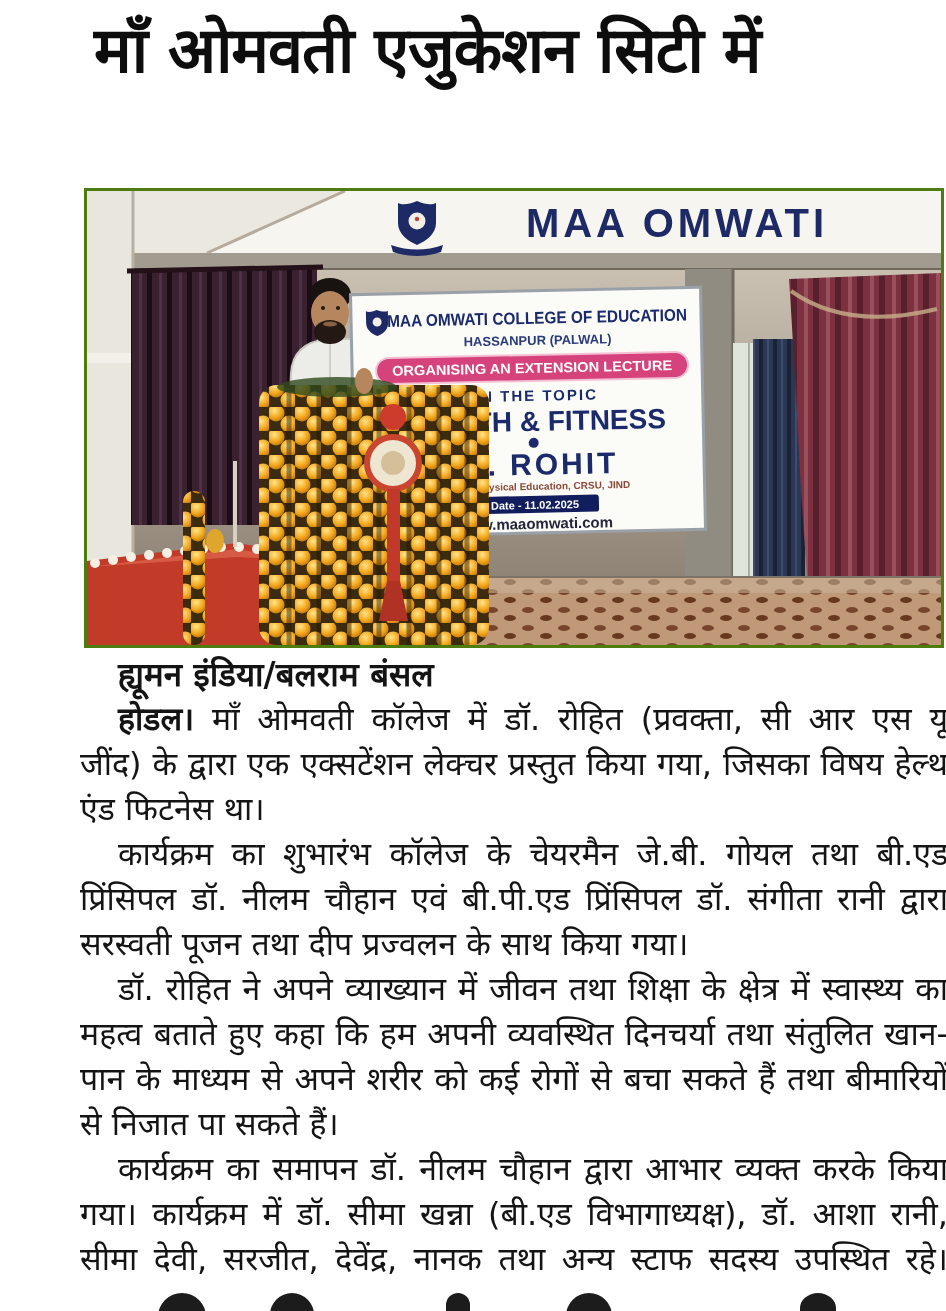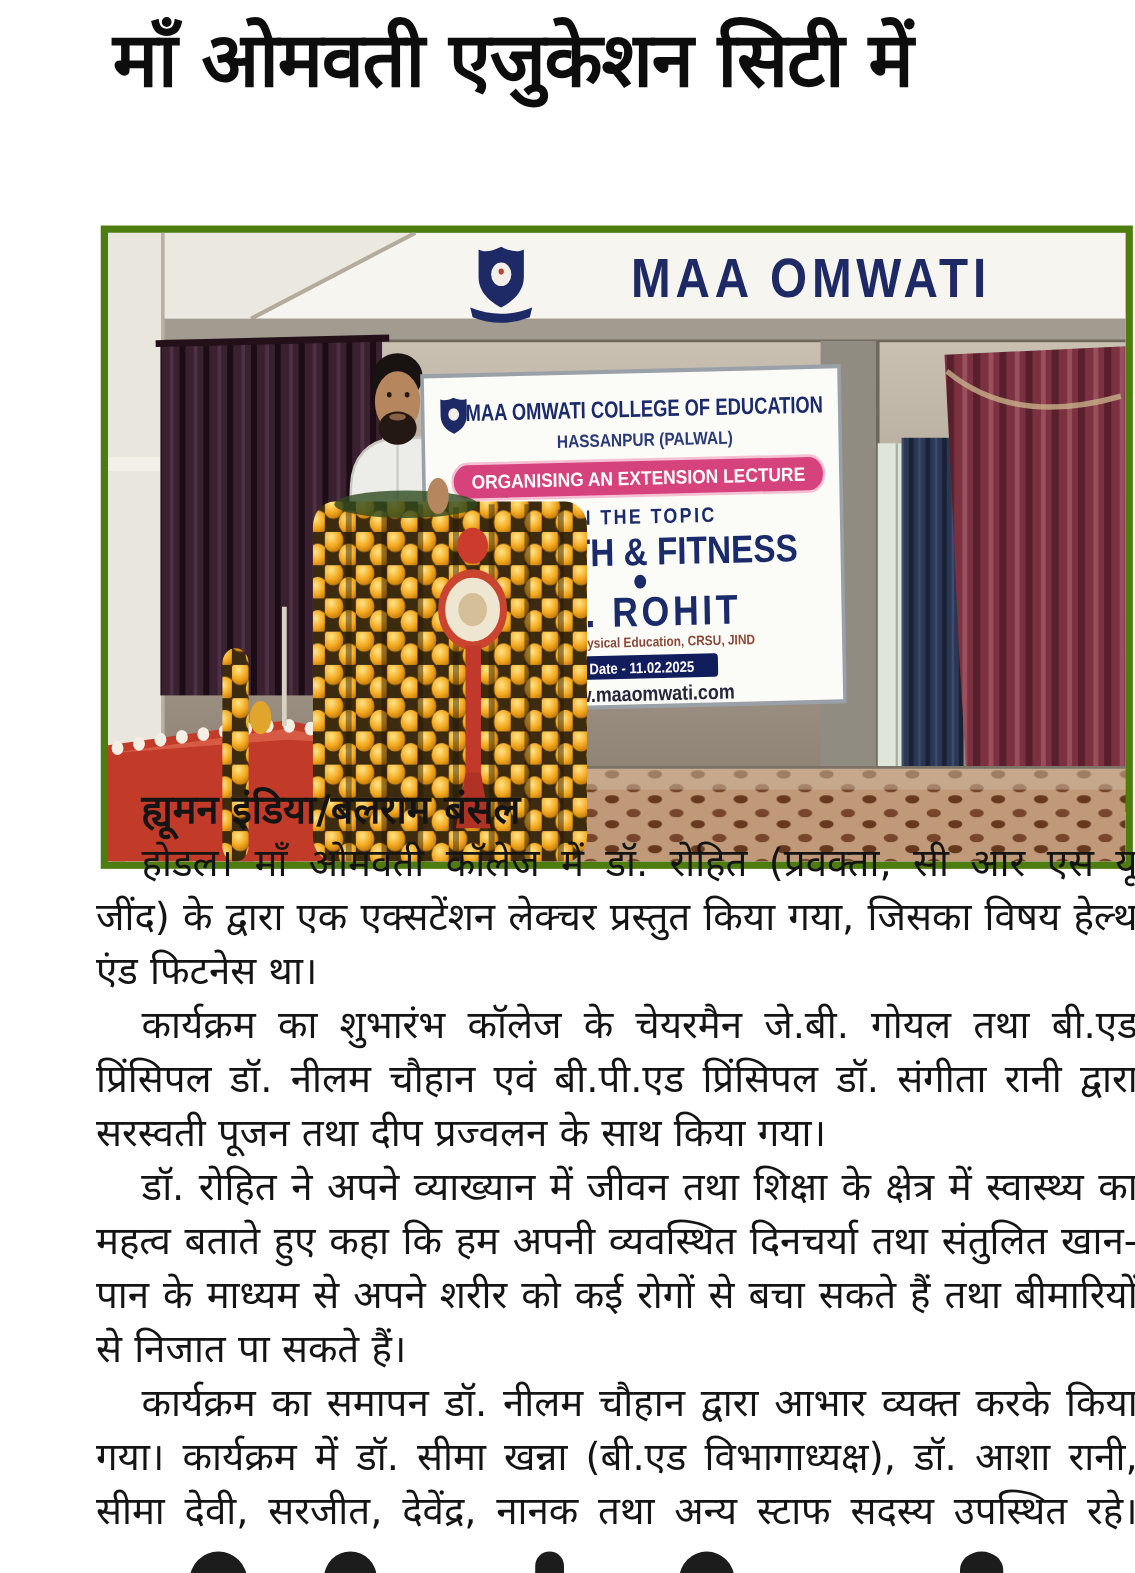--- a/index.html
+++ b/index.html
@@ -7,32 +7,32 @@
         font-family:"DejaVu Sans","Liberation Sans",sans-serif;color:#111;}
 
   
   .headline{position:absolute;left:82px;top:10px;width:864px;
             font-weight:900;font-size:63px;line-height:82px;color:#0d0d0d;
             letter-spacing:-1px;}
   .headline .hl1{padding-left:12px;}
   .headline .hl2{padding-left:0;}
 
   
-  .photo{position:absolute;left:84px;top:188px;width:860px;height:536px;
-         border:6px solid #4d7c0f;box-sizing:border-box;background:#cfc8bb;}
+  .photo{position:absolute;left:84px;top:188px;width:860px;height:460px;
+         border:3px solid #4d7c0f;box-sizing:border-box;background:#cfc8bb;}
   .photo svg{display:block;width:100%;height:100%;}
 
   
   .article{position:absolute;left:80px;top:652px;width:868px;
            font-size:32px;line-height:45px;color:#141414;}
   .article .ln{white-space:nowrap;}
   .article .just{text-align:justify;text-align-last:justify;white-space:normal;}
   .article .ind{text-indent:38px;}
   .byline{font-weight:bold;padding-left:38px;font-size:33px;}
-  .dateline{font-weight:normal;}
+  .dateline{font-weight:bold;}
 
   
   .cutoff{position:absolute;left:0;top:1290px;width:946px;height:21px;}
   .blob{position:absolute;background:#1c1c1c;top:3px;height:30px;}
   .b1{left:158px;width:48px;border-radius:24px 24px 0 0;}
   .b2{left:270px;width:44px;border-radius:22px 22px 0 0;}
   .b3{left:446px;width:24px;border-radius:12px 12px 0 0;}
   .b4{left:566px;width:46px;border-radius:23px 23px 0 0;}
   .b5{left:800px;width:36px;border-radius:50% 50% 0 0;}
 </style>

